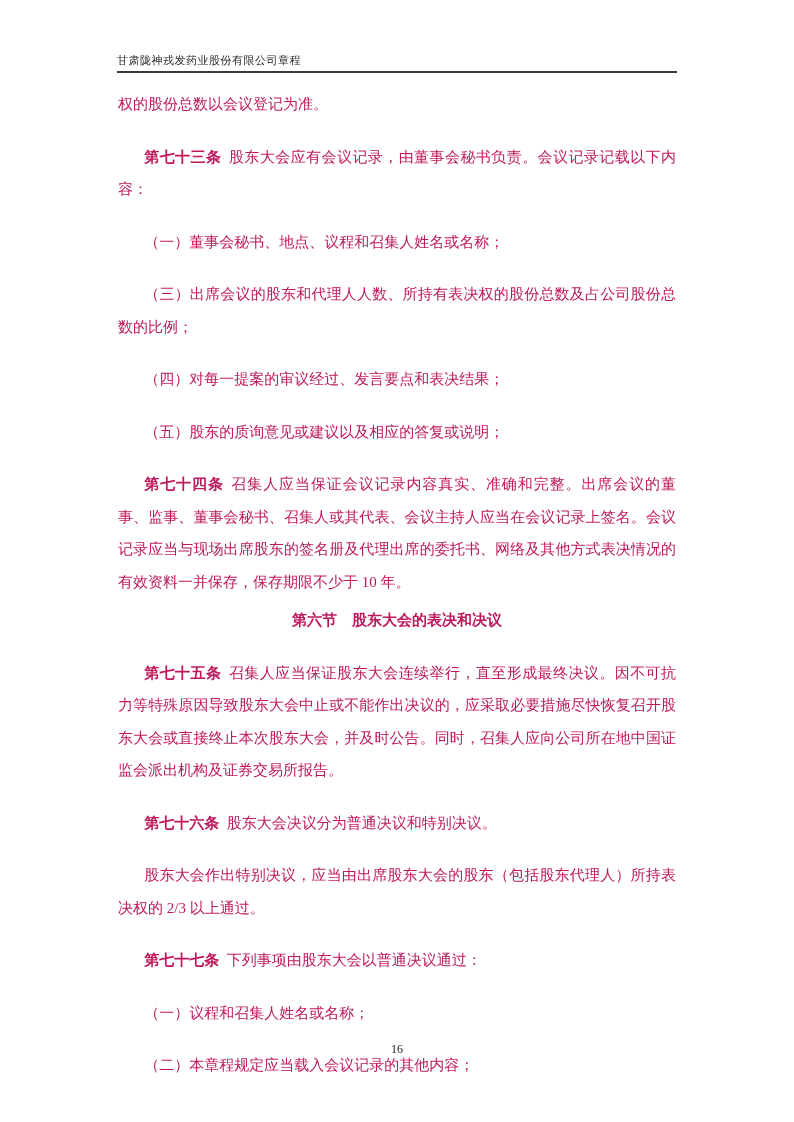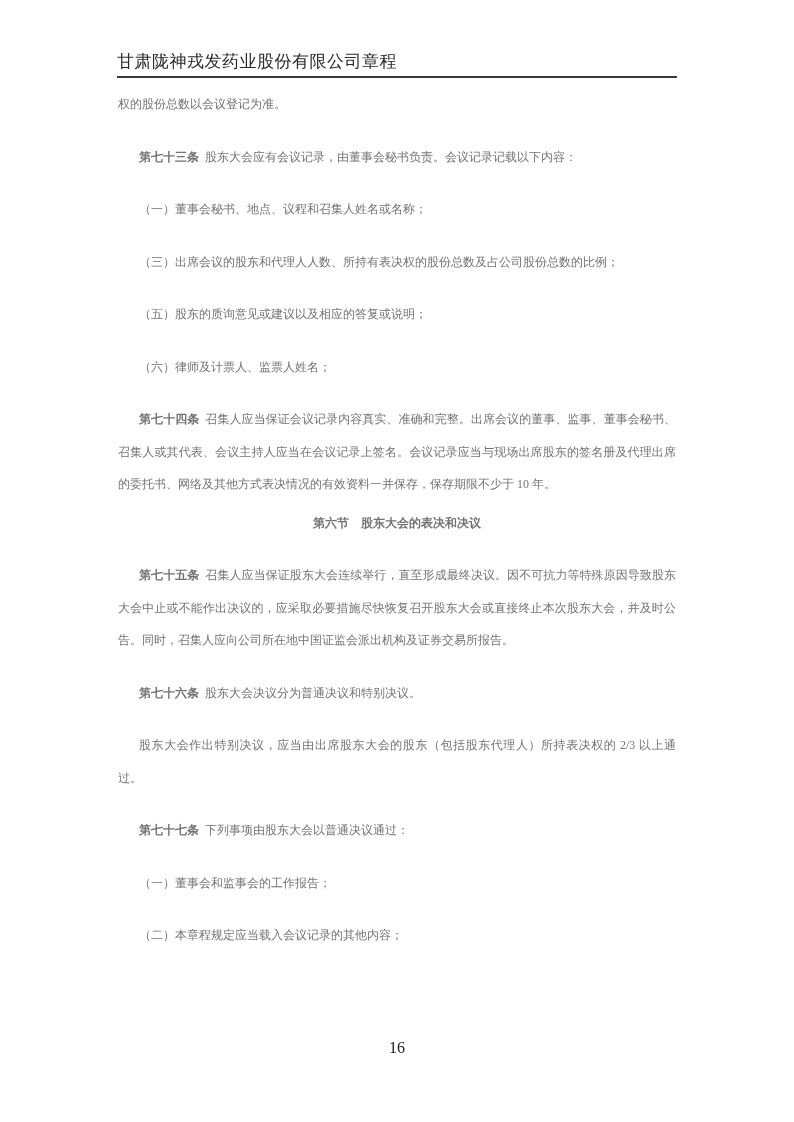--- a/index.html
+++ b/index.html
@@ -19,81 +19,81 @@
   }
   .header {
     position: absolute;
     left: 117px;
     right: 117px;
     top: 50px;
     border-bottom: 2px solid #3a3a3a;
     padding-bottom: 3px;
   }
   .header-title {
-    font-size: 17px;
+    font-size: 11px;
     letter-spacing: 0.5px;
     color: #2a2a2a;
   }
   .content {
     position: absolute;
     left: 118px;
     width: 558px;
     top: 88px;
   }
   .para {
-    font-size: 12px;
+    font-size: 15px;
     line-height: 32.5px;
     text-align: justify;
     text-justify: inter-ideograph;
-    color: #737373;
+    color: #be185d;
   }
   .para.indent { text-indent: 1.75em; margin-top: 20px; }
   .para.continuation { text-indent: 0; }
   .para .lead { font-weight: bold; margin-right: 0.5em; }
   .para.section-heading {
     text-align: center;
     font-weight: bold;
     text-indent: 0;
     margin: 6px 0 6px 0;
   }
   .footer {
     position: absolute;
     left: 0;
     right: 0;
     top: 1039px;
     text-align: center;
   }
   .page-number {
-    font-size: 16px;
+    font-size: 12px;
     color: #222222;
   }
 </style>
 </head>
 <body>
 
 <div class="page">
 
   <div class="header">
     <span class="header-title">甘肃陇神戎发药业股份有限公司章程</span>
   </div>
 
   <div class="content">
       <p class="para continuation">权的股份总数以会议登记为准。</p>
       <p class="para indent"><span class="lead">第七十三条</span>股东大会应有会议记录，由董事会秘书负责。会议记录记载以下内容：</p>
       <p class="para indent">（一）董事会秘书、地点、议程和召集人姓名或名称；</p>
       <p class="para indent">（三）出席会议的股东和代理人人数、所持有表决权的股份总数及占公司股份总数的比例；</p>
+      <p class="para indent">（四）对每一提案的审议经过、发言要点和表决结果；</p>
       <p class="para indent">（五）股东的质询意见或建议以及相应的答复或说明；</p>
-      <p class="para indent">（六）律师及计票人、监票人姓名；</p>
       <p class="para indent"><span class="lead">第七十四条</span>召集人应当保证会议记录内容真实、准确和完整。出席会议的董事、监事、董事会秘书、召集人或其代表、会议主持人应当在会议记录上签名。会议记录应当与现场出席股东的签名册及代理出席的委托书、网络及其他方式表决情况的有效资料一并保存，保存期限不少于 10 年。</p>
       <p class="para section-heading">第六节　股东大会的表决和决议</p>
       <p class="para indent"><span class="lead">第七十五条</span>召集人应当保证股东大会连续举行，直至形成最终决议。因不可抗力等特殊原因导致股东大会中止或不能作出决议的，应采取必要措施尽快恢复召开股东大会或直接终止本次股东大会，并及时公告。同时，召集人应向公司所在地中国证监会派出机构及证券交易所报告。</p>
       <p class="para indent"><span class="lead">第七十六条</span>股东大会决议分为普通决议和特别决议。</p>
       <p class="para indent">股东大会作出特别决议，应当由出席股东大会的股东（包括股东代理人）所持表决权的 2/3 以上通过。</p>
       <p class="para indent"><span class="lead">第七十七条</span>下列事项由股东大会以普通决议通过：</p>
-      <p class="para indent">（一）董事会和监事会的工作报告；</p>
+      <p class="para indent">（一）议程和召集人姓名或名称；</p>
       <p class="para indent">（二）本章程规定应当载入会议记录的其他内容；</p>
     </div>
 
   <div class="footer">
     <span class="page-number">16</span>
   </div>
 
 </div>
 
 </body></html>

